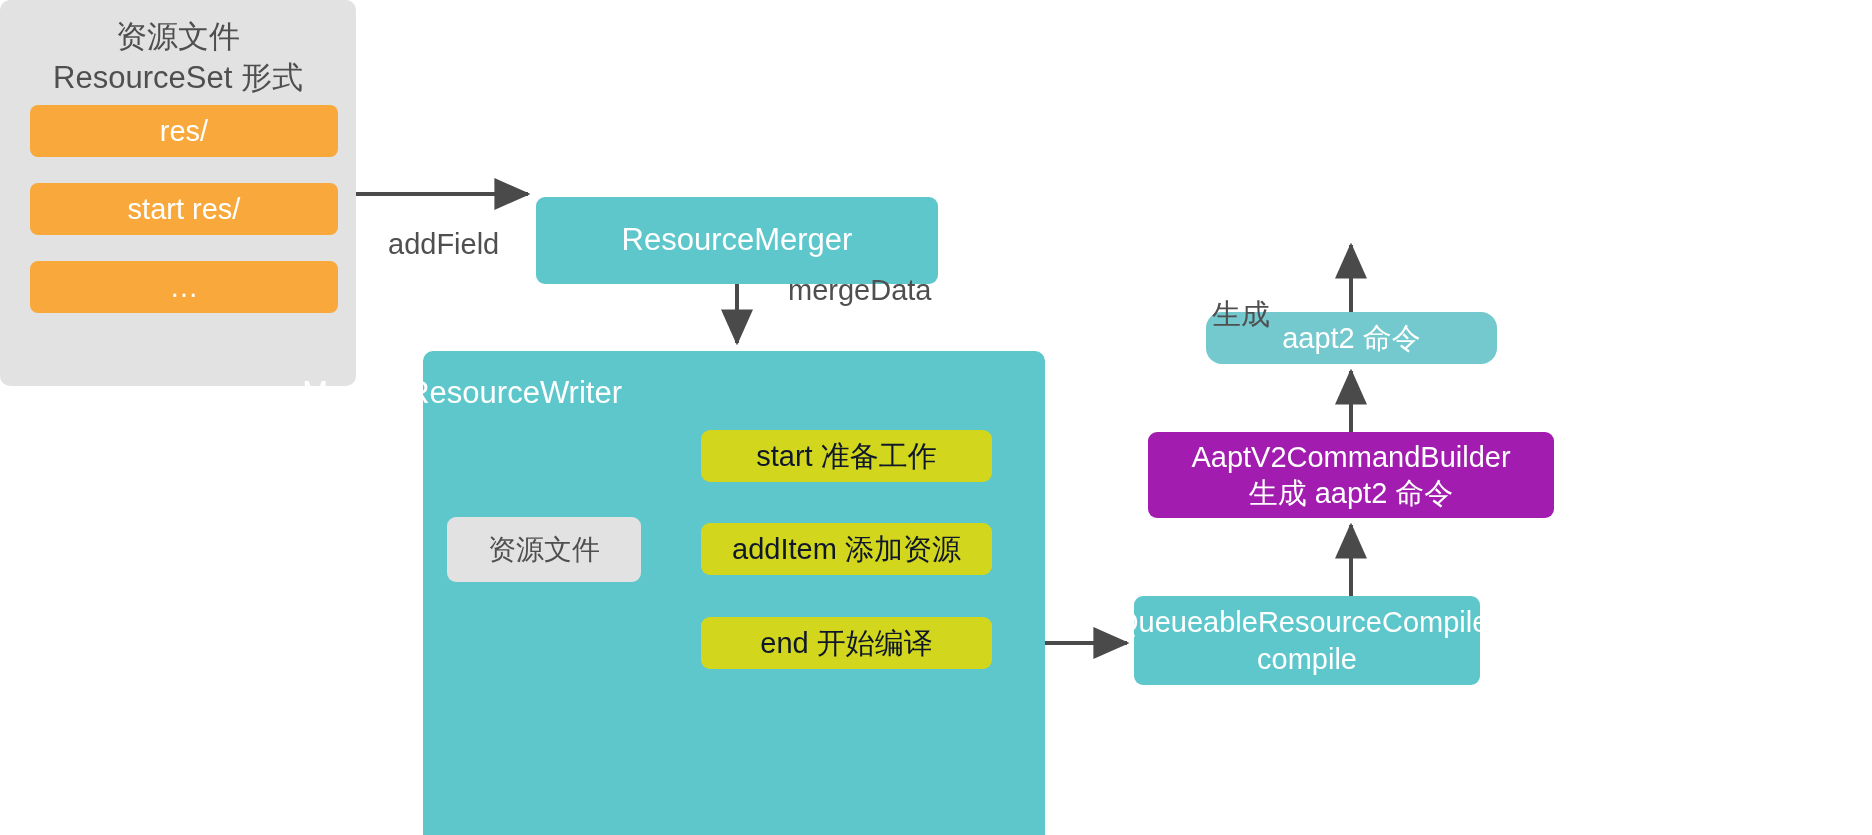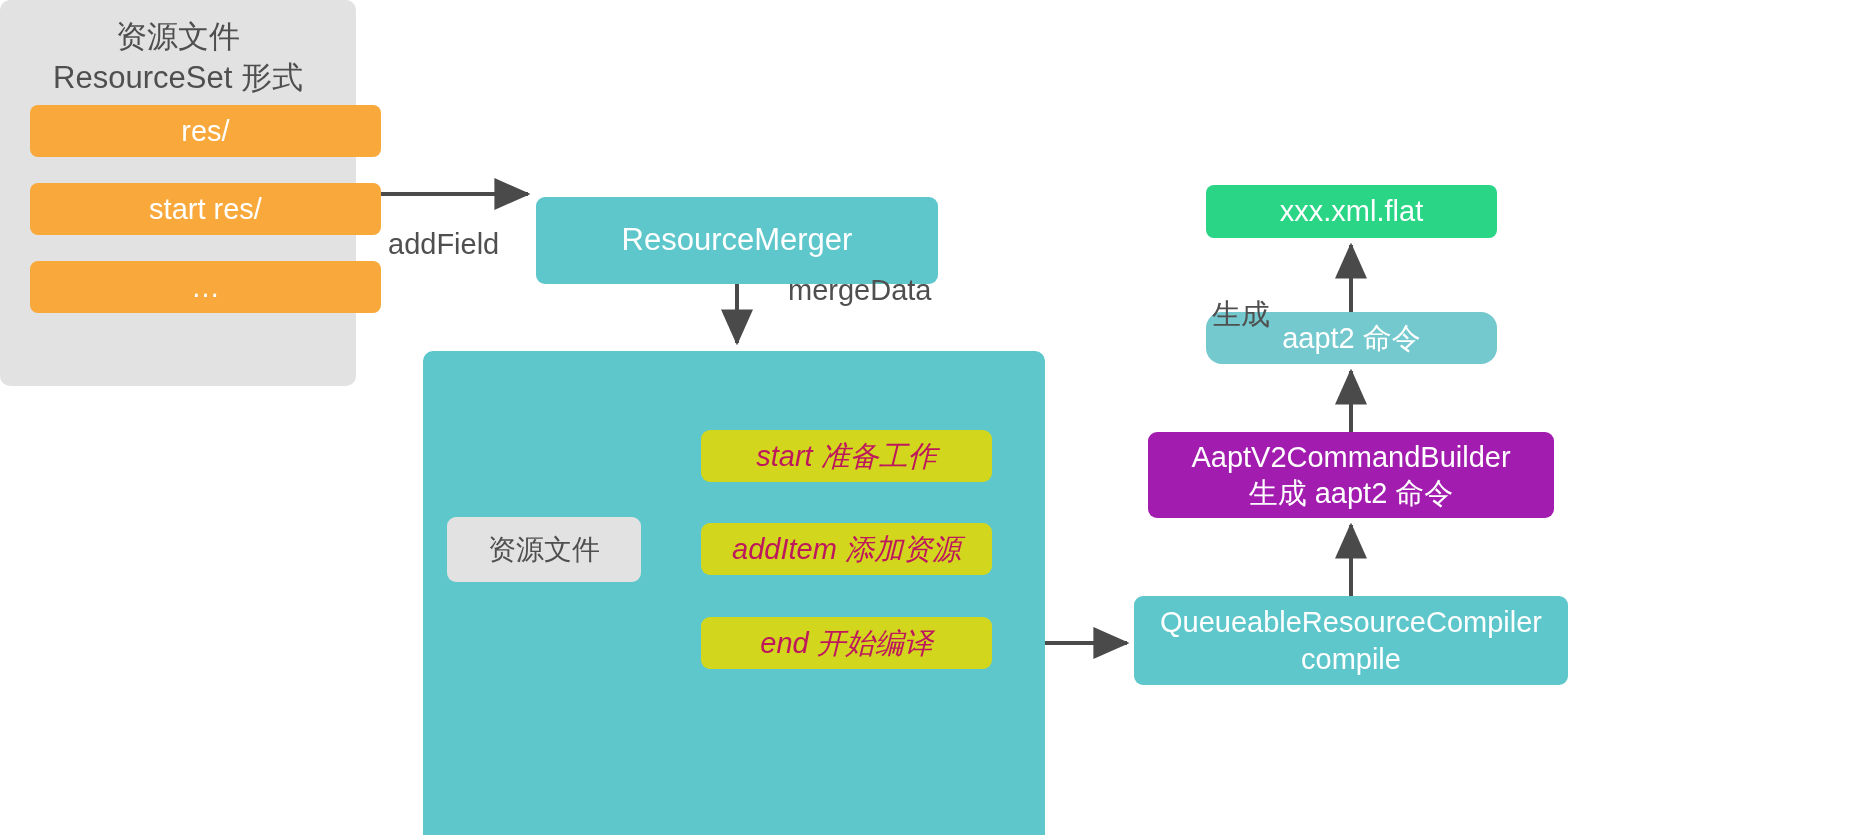--- a/index.html
+++ b/index.html
@@ -48,21 +48,21 @@
     text-align: center;
     line-height: 1.33;
     white-space: pre-line;
   }
   .orange-box {
     background: #f9a93b;
     color: #ffffff;
     border-radius: 8px;
     font-size: 29px;
     left: 30px;
-    width: 351px;
+    width: 308px;
     height: 52px;
   }
   #orange-res   { top: 105px; }
   #orange-libs  { top: 183px; }
   #orange-more  { top: 261px; }
 
   
   #node-resourcemerger {
     left: 536px;
     top: 150px;
@@ -81,35 +81,34 @@
     top: 351px;
     width: 622px;
     height: 484px;
     background: #5ec7cc;
     border-radius: 10px 10px 0 0;
     display: block;
   }
   #panel-mrw-title {
     position: absolute;
     left: 0;
-    top: 384px;
+    top: 375px;
     width: 622px;
-    text-align: left;
-    color: #ffffff;
-    font-size: 39px;
+    text-align: right;
+    color: #ffffff;
+    font-size: 31px;
   }
   .yellow-box {
     background: #d2d71d;
-    color: #be185d;
+    color: #0f172a;
     border-radius: 9px;
     font-size: 29px;
     left: 701px;
     width: 291px;
     height: 52px;
-    font-style: italic;
   }
   #yellow-start  { top: 430px; }
   #yellow-additem{ top: 523px; }
   #yellow-end    { top: 617px; }
 
   #node-resfile-inner {
     left: 447px;
     top: 517px;
     width: 194px;
     height: 65px;
@@ -146,21 +145,21 @@
     width: 406px;
     height: 86px;
     background: #a21caf;
     color: #ffffff;
     border-radius: 9px;
     font-size: 29px;
   }
   #node-queueable {
     left: 1134px;
     top: 596px;
-    width: 434px;
+    width: 346px;
     height: 89px;
     background: #5ec7cc;
     color: #ffffff;
     border-radius: 9px;
     font-size: 29px;
   }
 
   
   .edge-label {
     position: absolute;
@@ -248,21 +247,20 @@
   <div id="panel-mrw-title">MergedResourceWriter</div>
 
   <div class="node" id="node-resfile-inner">资源文件</div>
 
   <div class="node yellow-box" id="yellow-start">start 准备工作</div>
 
   <div class="node yellow-box" id="yellow-end">end 开始编译</div>
 
   <div class="node yellow-box" id="yellow-additem">addItem 添加资源</div>
 
-  <div class="node" id="node-xmlflat">xxx.xml.flat</div>
 
   <div class="node" id="node-aapt2cmd">aapt2 命令</div>
 
   <div class="node" id="node-aaptv2builder">AaptV2CommandBuilder
 生成 aapt2 命令</div>
 
   <div class="node" id="node-queueable">QueueableResourceCompiler
 compile</div>
 
   <div class="edge-label" id="label-addfield">addField</div>

